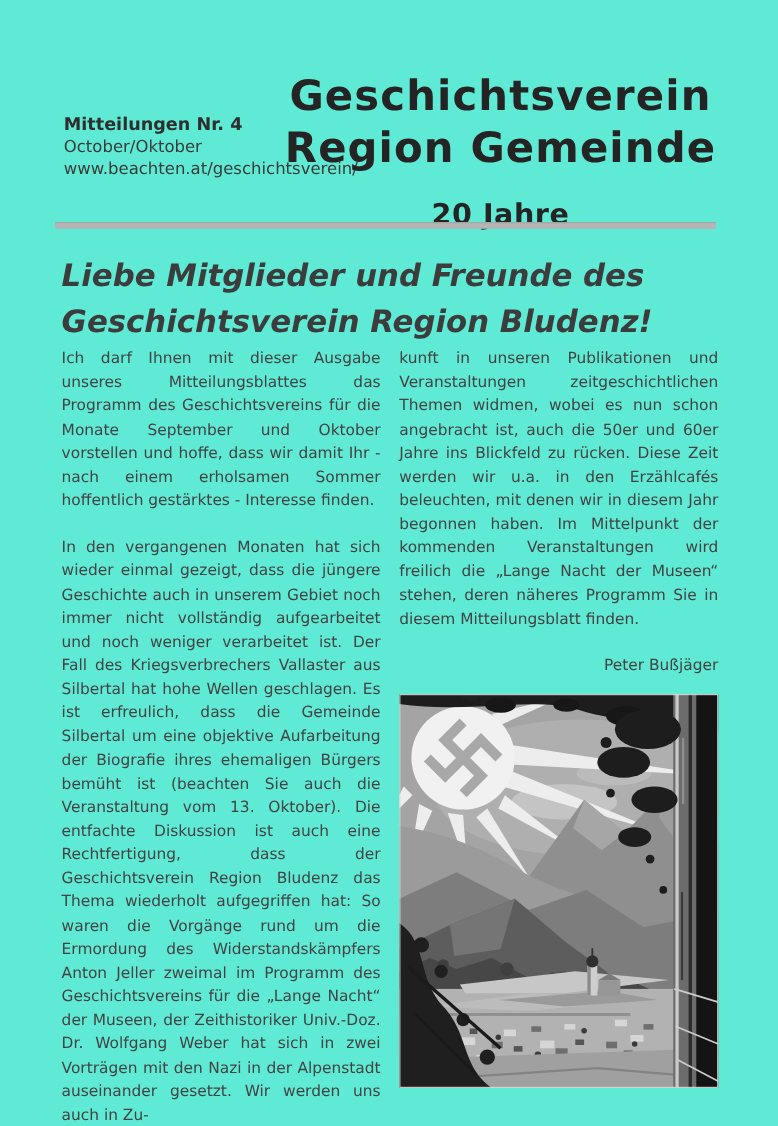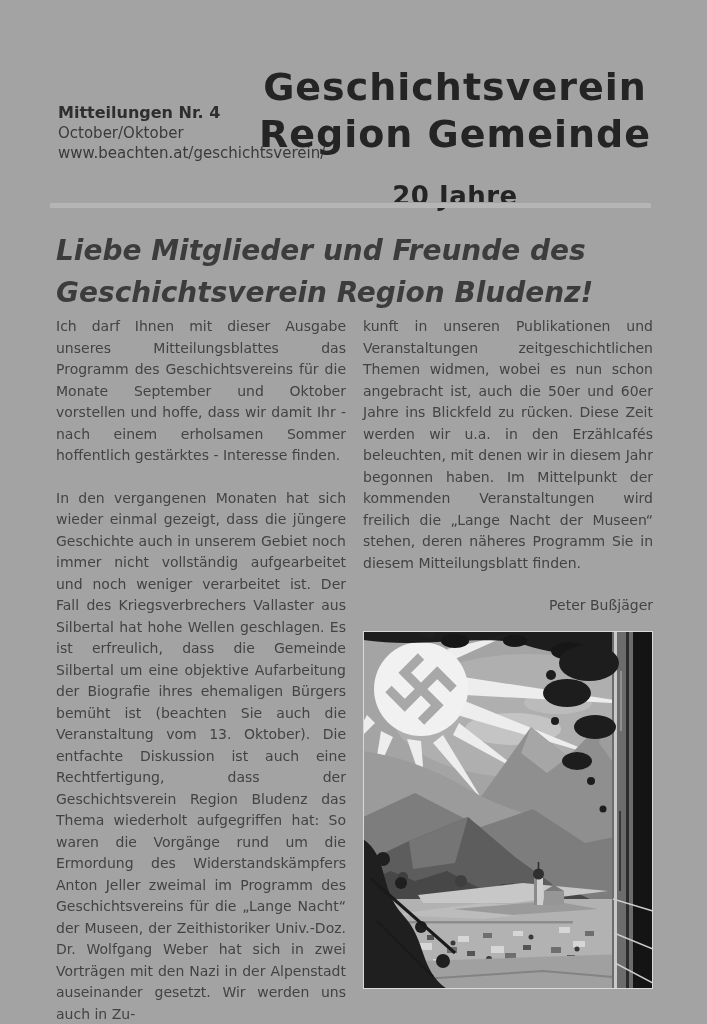--- a/index.html
+++ b/index.html
@@ -1,17 +1,17 @@
 <!DOCTYPE html>
 <html><head>
 <meta charset="utf-8">
 <style>
   html,body { margin:0; padding:0; background:#ffffff; }
   .page {
-    position:relative; width:707px; height:1024px; background:#a3a3a3;
+    position:relative; width:707px; height:1024px; background:#5eead4;
     font-family:"DejaVu Sans", sans-serif; color:#424242; overflow:hidden;
   }
   
   .masthead-left { position:absolute; left:58px; top:102px; color:#3a3a3a; }
   .issue-title   { font-size:16px; font-weight:bold; line-height:21px; color:#2e2e2e; }
   .issue-period  { font-size:15px; line-height:20px; }
   .website       { font-size:15px; line-height:20px; }
   
   .title-block { position:absolute; right:56px; top:64px; text-align:center; color:#242424; }
   .title-line  { font-size:38px; font-weight:bold; line-height:47px; letter-spacing:1px; }

